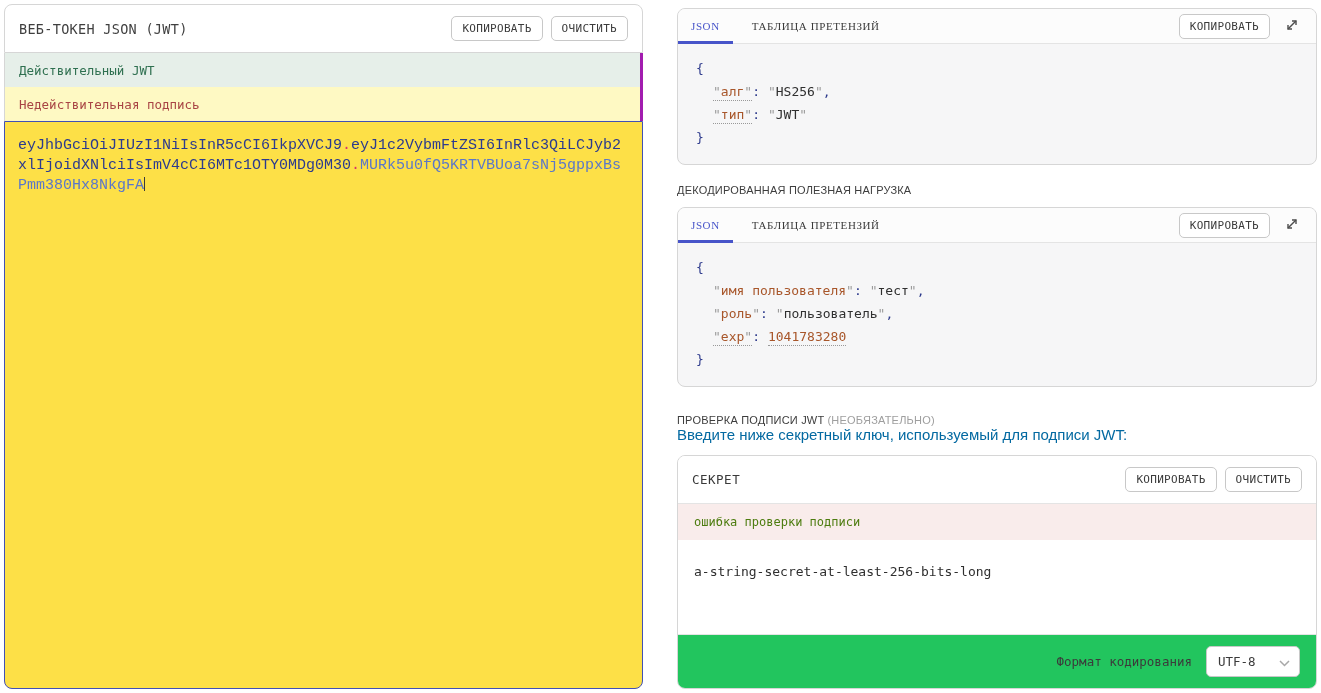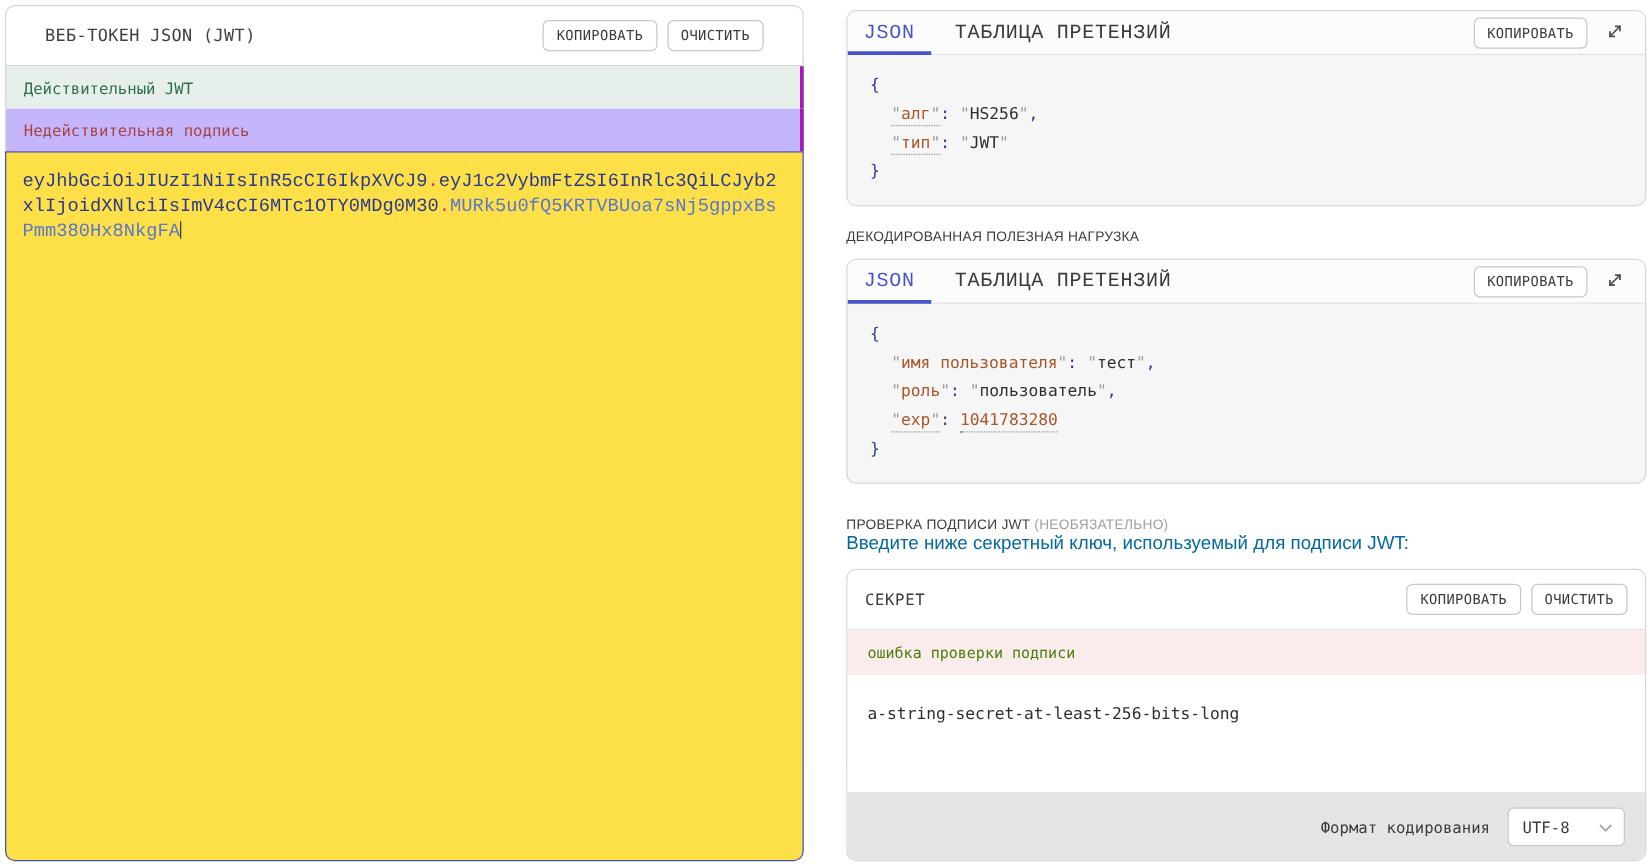--- a/index.html
+++ b/index.html
@@ -6,39 +6,39 @@
   html, body { width: 1321px; height: 693px; background: #ffffff; overflow: hidden; }
   body { font-family: "Liberation Sans", sans-serif; }
 
   .layout { display: flex; padding: 4px; gap: 34px; height: 693px; }
 
   
   .encoder { width: 639px; display: flex; flex-direction: column; }
   .encoder-header {
     border: 1px solid #d6d6d6; border-radius: 8px 8px 0 0;
     background: #fff; display: flex; align-items: center; justify-content: space-between;
-    padding: 10px 31px; height: 49px;
+    padding: 10px 14px; height: 49px;
   }
   .encoder-title {
     font-family: "DejaVu Sans Mono", monospace; font-size: 13.5px; color: #3f3f3f;
     letter-spacing: 0.3px;
   }
   .btn-row { display: flex; gap: 8px; }
   .btn {
     font-family: "DejaVu Sans Mono", monospace; font-size: 11px; color: #3b3b3b;
     background: #fff; border: 1px solid #c8c8c8; border-radius: 5px;
     padding: 6px 10px; cursor: pointer; letter-spacing: 0.3px; line-height: 1;
   }
   .banner {
     font-family: "DejaVu Sans Mono", monospace; font-size: 12.5px;
     padding: 9px 14px; border-left: 1px solid #d6d6d6; border-right: 3px solid #a21caf;
     height: 34px; display: flex; align-items: center;
   }
   .banner-valid { background: #e6efe9; color: #2f7050; }
-  .banner-invalid { background: #c4b5fd; color: #a84444; }
+  .banner-invalid { background: #fef9c3; color: #a84444; }
 
   .token-editor {
     flex: 1; background: #fde047;
     border: 1.5px solid #4150b5; border-radius: 0 0 8px 8px;
     padding: 14px 13px;
     font-family: Liberation Mono, monospace; font-size: 15px; line-height: 20px;
     word-break: break-all; white-space: pre-wrap; cursor: text;
   }
   .tok-head, .tok-payload { color: #2b3a8f; }
   .tok-dot { color: #d6336c; }
@@ -48,21 +48,21 @@
   
   .right-col { width: 640px; display: flex; flex-direction: column; padding-top: 4px; }
 
   .card { border: 1px solid #d6d6d6; border-radius: 8px; background: #f6f6f7; overflow: hidden; }
 
   .tabs-row {
     background: #fcfcfc; border-bottom: 1px solid #e4e4e4; height: 35px;
     display: flex; align-items: stretch; position: relative;
   }
   .tab {
-    font-family: Liberation Mono, monospace; font-size: 16px; letter-spacing: 0.6px;
+    font-family: Liberation Serif, serif; font-size: 11px; letter-spacing: 0.6px;
     display: flex; align-items: center; padding: 0 13px; color: #3a3a3a; cursor: pointer;
     position: relative;
   }
   .tab.active { color: #4754c9; }
   .tab.active::after {
     content: ""; position: absolute; left: 0; right: 0; bottom: -1px; height: 3px;
     background: #4754c9;
   }
   .tab.secondary { margin-left: 6px; }
   .tabs-actions { margin-left: auto; display: flex; align-items: center; gap: 10px; padding-right: 12px; }
@@ -101,21 +101,21 @@
   .secret-error {
     background: #f9eceb; color: #4d7c0f;
     font-family: "DejaVu Sans Mono", monospace; font-size: 12px;
     padding: 10px 16px; height: 36px; display: flex; align-items: center;
   }
   .secret-value-area { flex: 1; background: #fff; padding: 22px 16px; cursor: text; }
   .secret-value {
     font-family: "DejaVu Sans Mono", monospace; font-size: 13px; font-weight: normal; color: #2f2f2f;
   }
   .secret-footer {
-    border-top: 1px solid #e4e4e4; background: #e5e5e5;
+    border-top: 1px solid #e4e4e4; background: #22c55e;
     display: flex; align-items: center; justify-content: flex-end; gap: 14px;
     padding: 11px 16px; height: 54px;
   }
   .encoding-label { font-family: "DejaVu Sans Mono", monospace; font-size: 12.5px; color: #3b3b3b; }
   .select {
     width: 94px; height: 31px; border: 1px solid #c8c8c8; border-radius: 5px;
     display: flex; align-items: center; justify-content: space-between;
     padding: 0 9px 0 11px; cursor: pointer; background: #fff;
   }
   .select-value { font-family: "DejaVu Sans Mono", monospace; font-size: 12.5px; color: #3a3a3a; }

